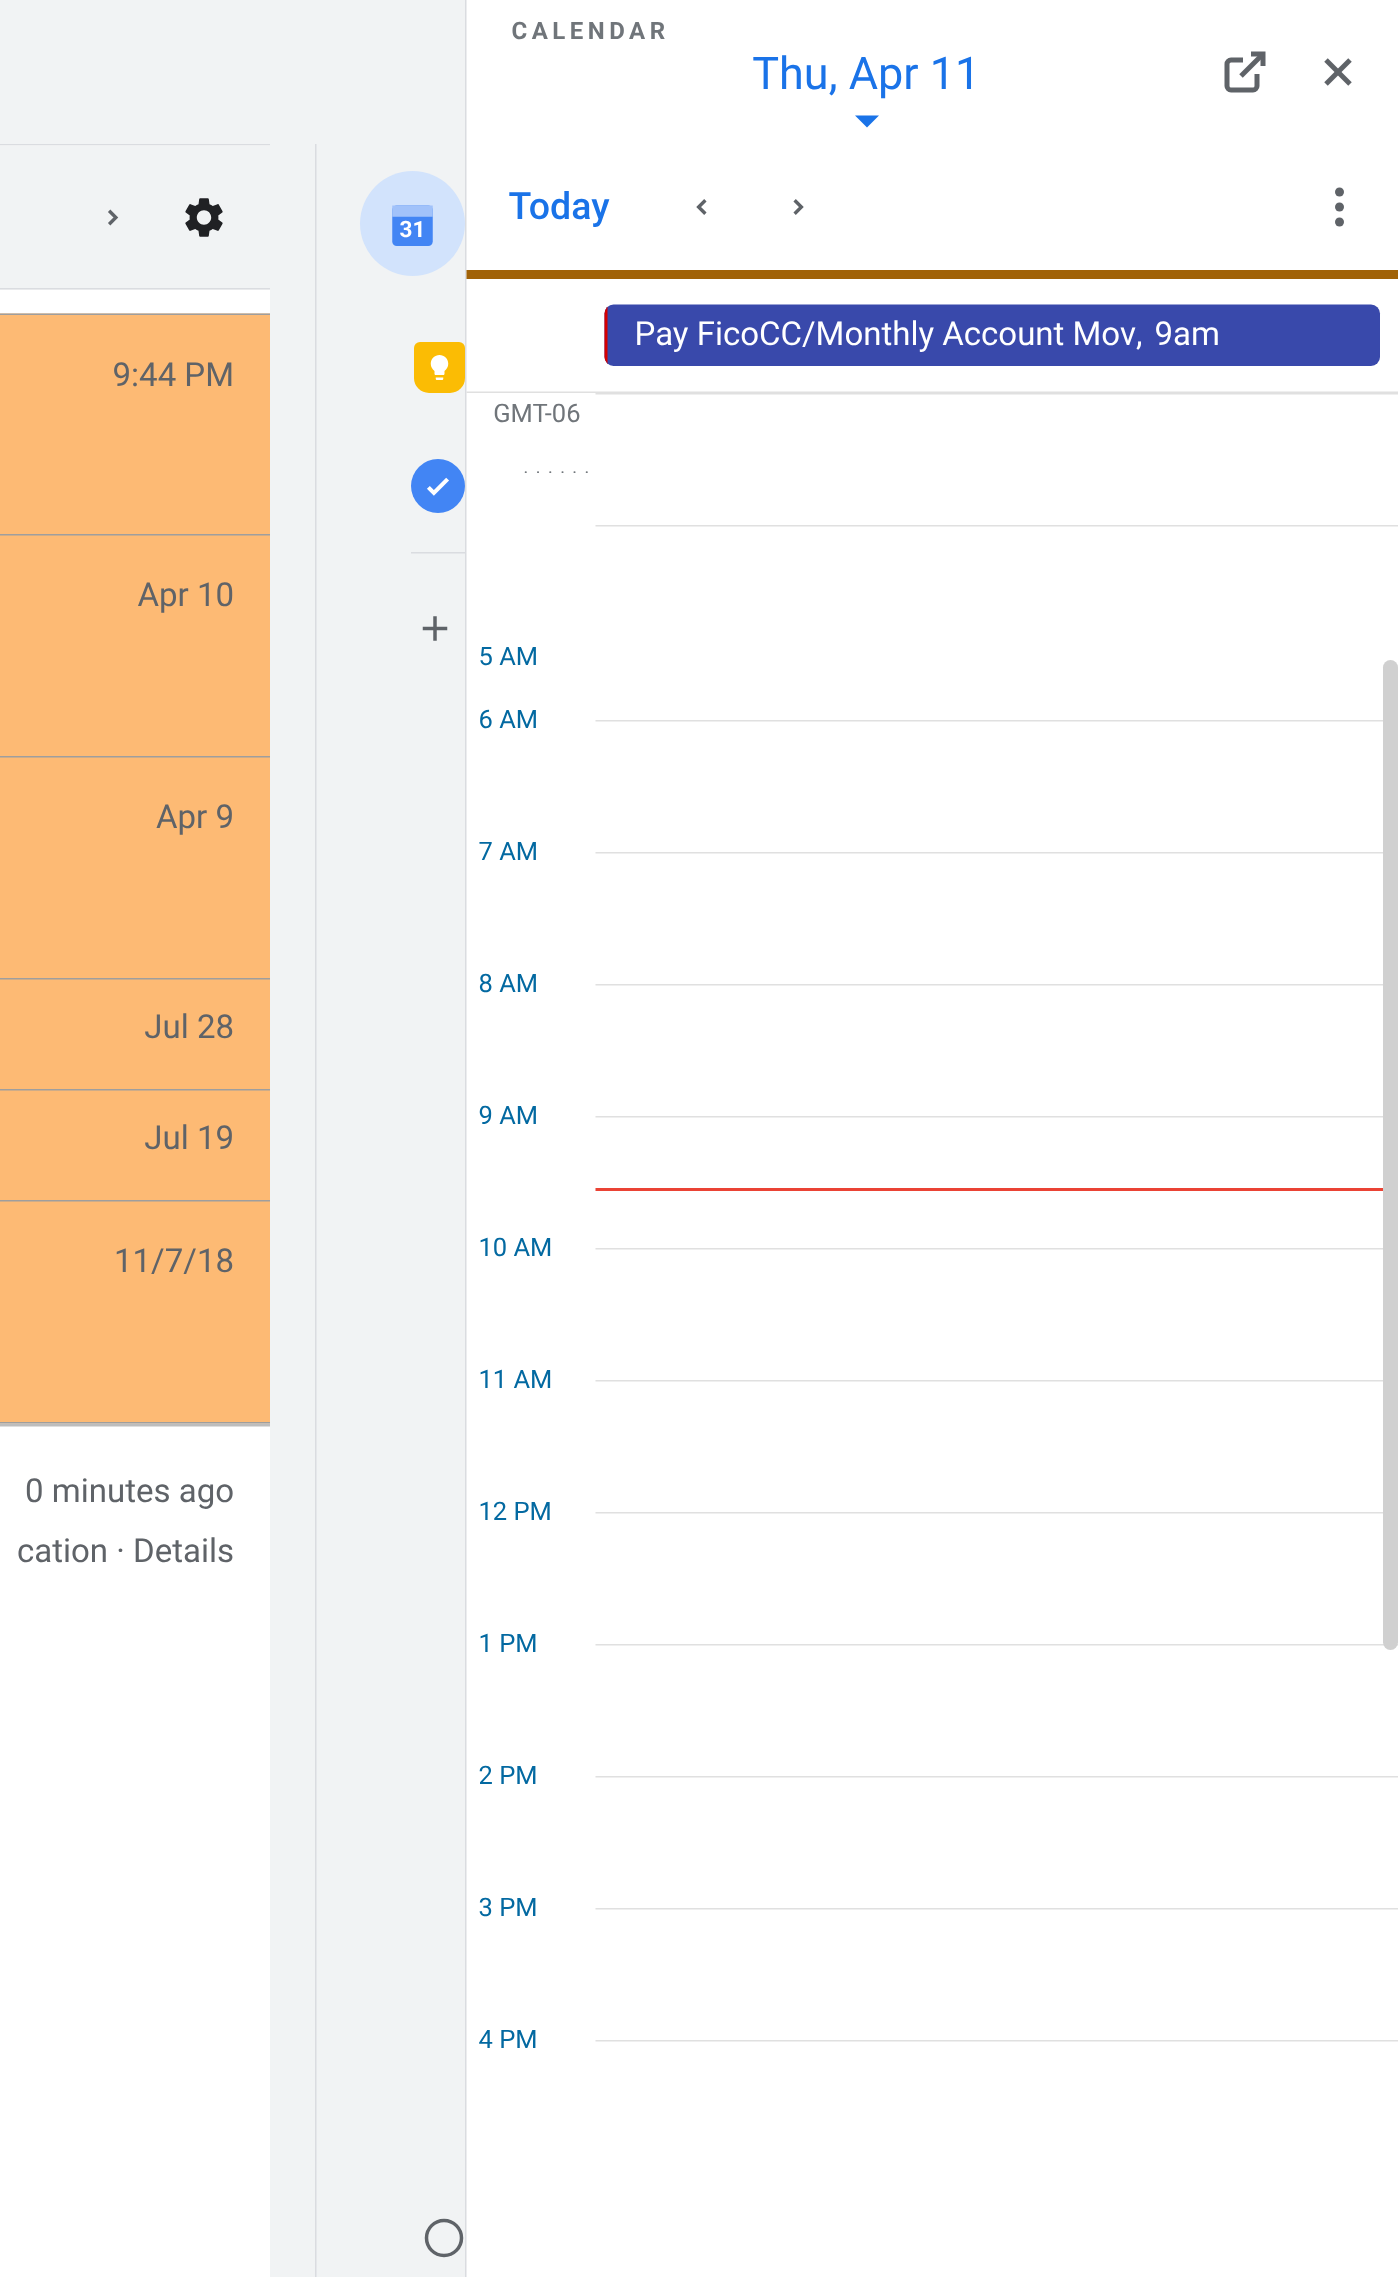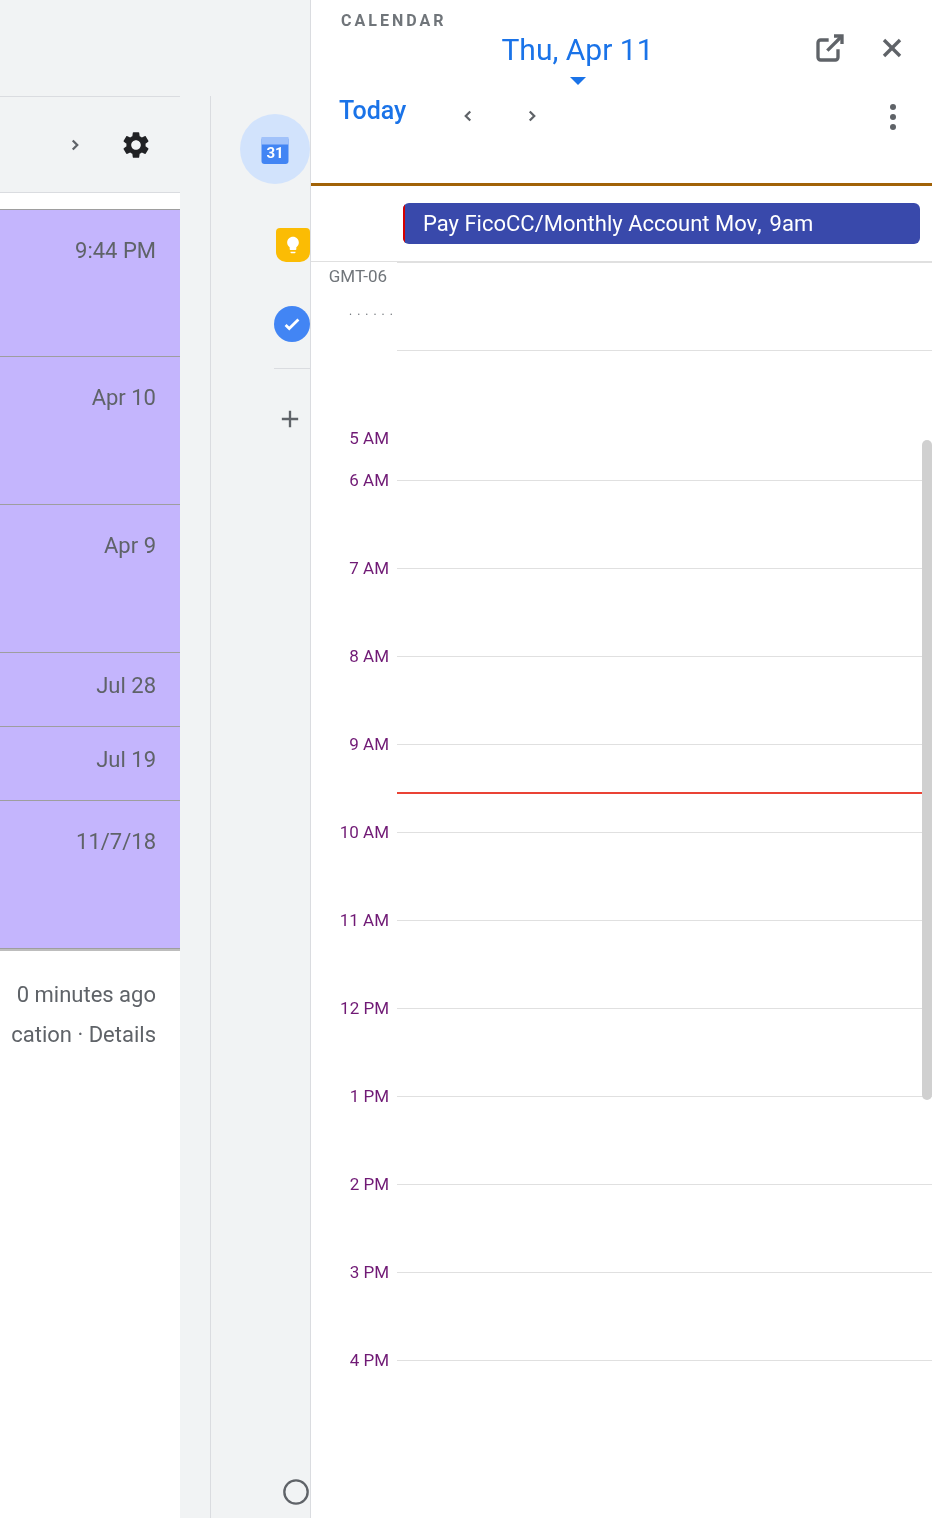--- a/index.html
+++ b/index.html
@@ -83,21 +83,21 @@
       color: #5f6368; 
       font-size: 28px;
       cursor: pointer;
     }
     .gear-icon {
       width: 32px; height: 32px;
       cursor: pointer;
       fill: #202124;
     }
     .left-list {
-      background: #c4b5fd;
+      background: #fdba74;
     }
     .left-list-item {
       height: 148px;
       border-bottom: 1px solid #9e9e9e;
       display: flex;
       align-items: flex-start;
       justify-content: flex-end;
       padding: 28px 24px 0 0;
       color: #5f6368;
       font-size: 22px;
@@ -243,22 +243,23 @@
     }
     .popout-icon, .close-icon {
       width: 32px; height: 32px;
       cursor: pointer;
       color: #5f6368;
     }
     
     .cal-toolbar {
       height: 90px;
       display: flex;
+      align-items: center;
       padding: 0 28px;
-      border-bottom: 3px solid #a16207;
+      border-bottom: 6px solid #a16207;
     }
     .today-btn {
       color: #1a73e8;
       font-size: 25px;
       font-weight: 500;
       cursor: pointer;
       margin-right: 30px;
     }
     .nav-arrow {
       width: 40px; height: 40px;
@@ -345,23 +346,23 @@
       height: 88px;
       border-top: 1px solid #e0e0e0;
       position: relative;
     }
     .time-slot:first-child { border-top: none; height: 42px;}
     .time-label {
       position: absolute;
       left: -78px;
       top: -11px;
       font-size: 17px;
-      color: #701a75;
+      color: #0369a1;
       width: 70px;
-      text-align: right;
+      text-align: left;
     }
     .now-line {
       position: absolute;
       left: 86px;
       right: 0;
       height: 2px;
       background: #ea4335;
       top: 530px;
     }
     

